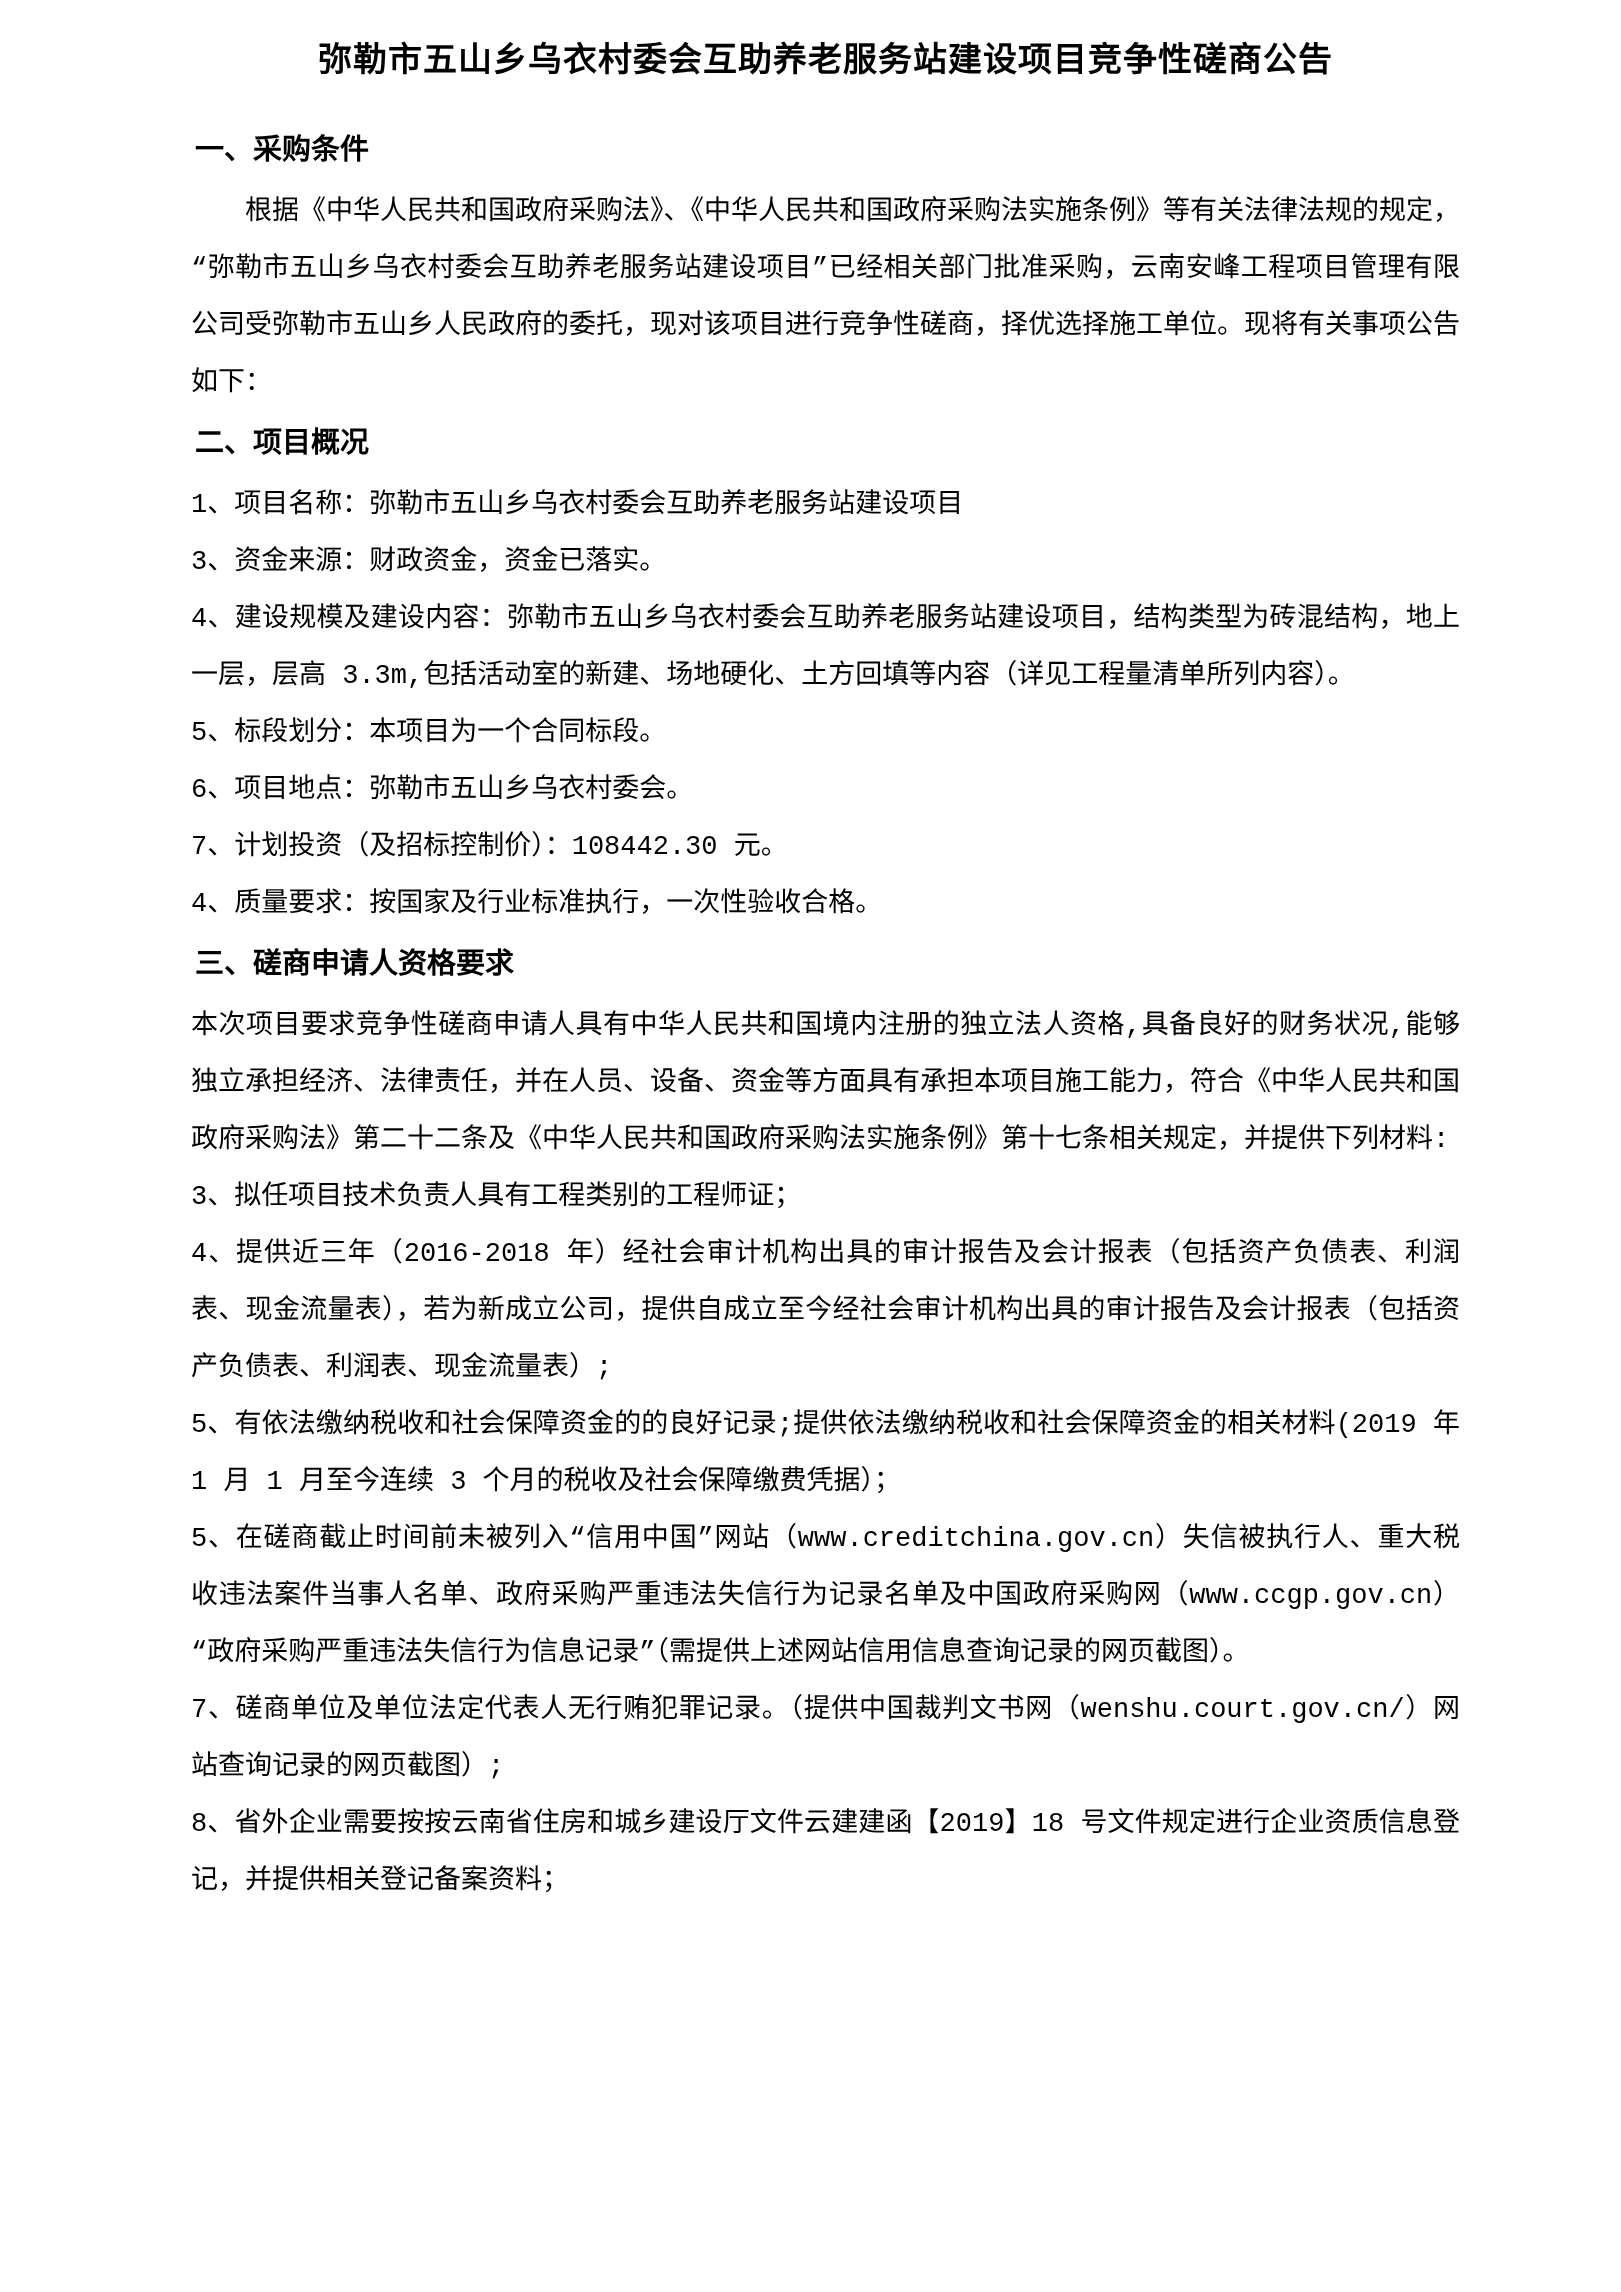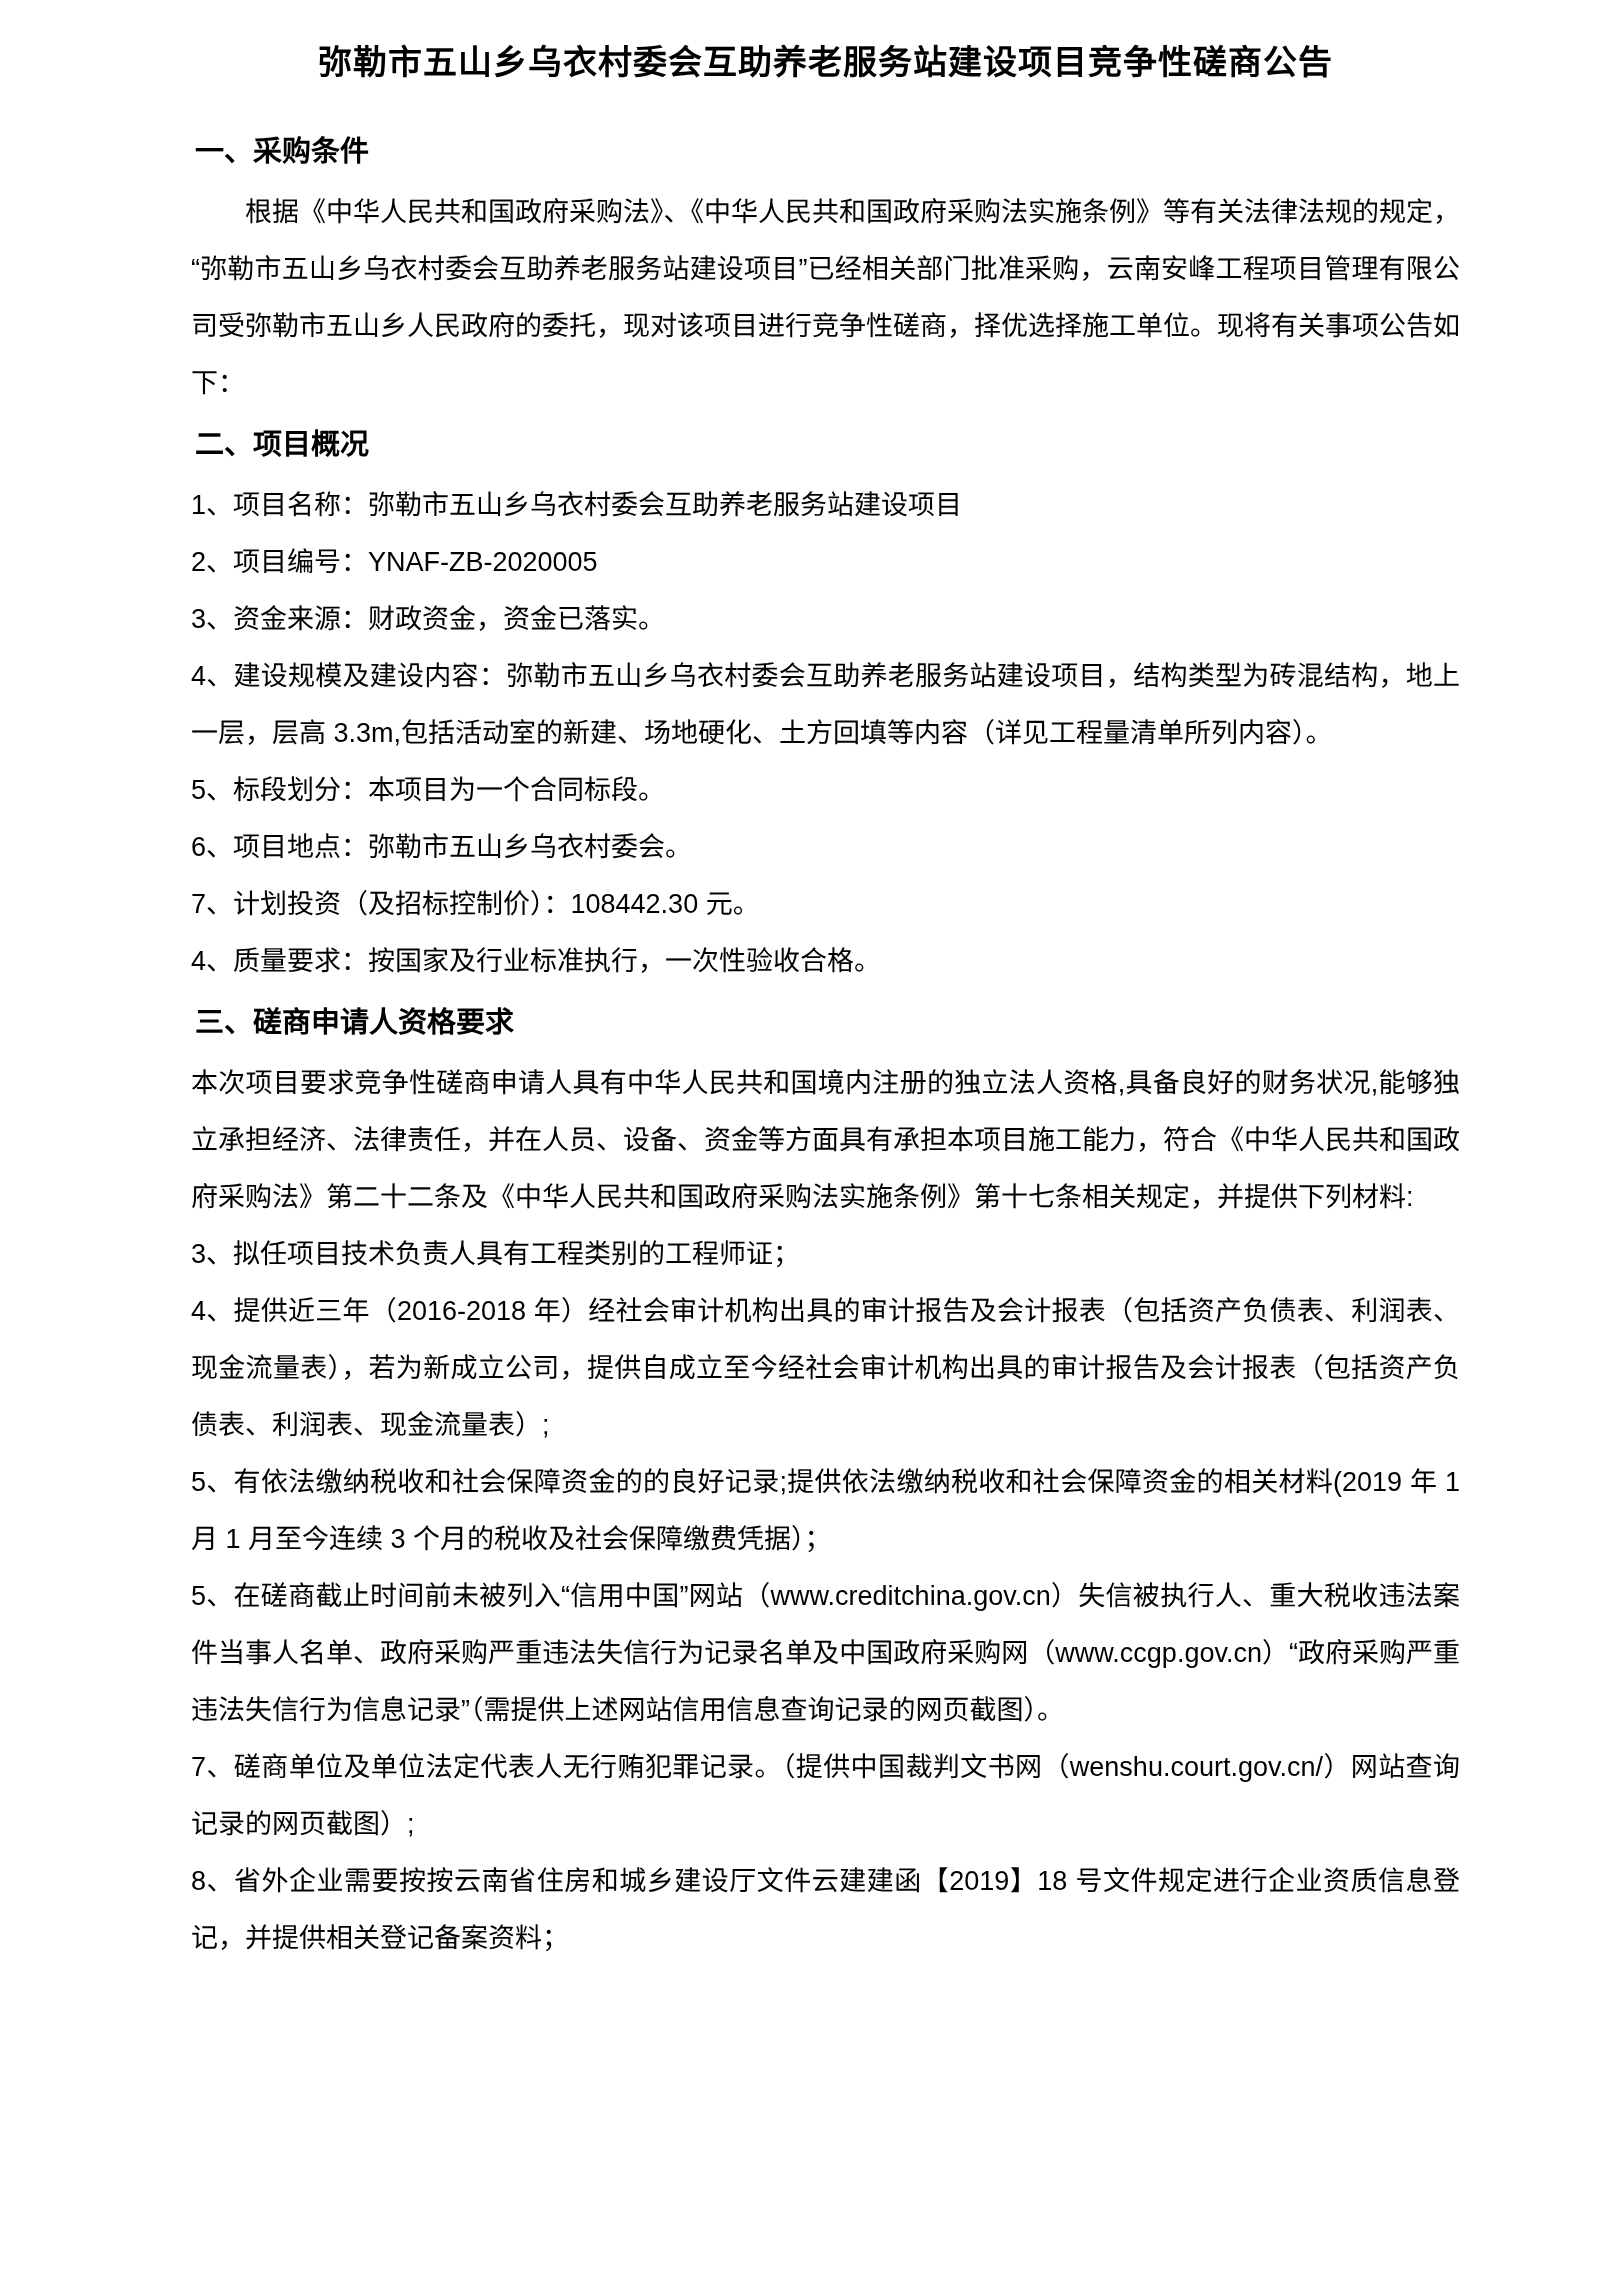--- a/index.html
+++ b/index.html
@@ -7,21 +7,21 @@
     padding: 0;
     background: #ffffff;
   }
   .page {
     position: relative;
     width: 1621px;
     height: 2293px;
     box-sizing: border-box;
     background: #ffffff;
     padding: 43px 161px 16px 191px;
-    font-family: Liberation Sans, sans-serif;
+    font-family: Liberation Mono, monospace;
     color: #000000;
     overflow: hidden;
   }
   .doc-title {
     font-size: 34px;
     line-height: 39px;
     font-weight: bold;
     text-align: center;
     margin: 0 0 41px 0;
     letter-spacing: 1px;
@@ -48,21 +48,20 @@
 
 <div class="page">
 
   <h1 class="doc-title">弥勒市五山乡乌衣村委会互助养老服务站建设项目竞争性磋商公告</h1>
 
   <h2 class="sec-heading">一、采购条件</h2>
   <p class="para indent">根据《中华人民共和国政府采购法》、《中华人民共和国政府采购法实施条例》等有关法律法规的规定，“弥勒市五山乡乌衣村委会互助养老服务站建设项目”已经相关部门批准采购，云南安峰工程项目管理有限公司受弥勒市五山乡人民政府的委托，现对该项目进行竞争性磋商，择优选择施工单位。现将有关事项公告如下：</p>
 
   <h2 class="sec-heading">二、项目概况</h2>
   <p class="para">1、项目名称：弥勒市五山乡乌衣村委会互助养老服务站建设项目</p>
-  <p class="para">2、项目编号：YNAF-ZB-2020005</p>
   <p class="para">3、资金来源：财政资金，资金已落实。</p>
   <p class="para">4、建设规模及建设内容：弥勒市五山乡乌衣村委会互助养老服务站建设项目，结构类型为砖混结构，地上一层，层高 3.3m,包括活动室的新建、场地硬化、土方回填等内容（详见工程量清单所列内容）。</p>
   <p class="para">5、标段划分：本项目为一个合同标段。</p>
   <p class="para">6、项目地点：弥勒市五山乡乌衣村委会。</p>
   <p class="para">7、计划投资（及招标控制价）：108442.30 元。</p>
   <p class="para">4、质量要求：按国家及行业标准执行，一次性验收合格。</p>
 
   <h2 class="sec-heading">三、磋商申请人资格要求</h2>
   <p class="para">本次项目要求竞争性磋商申请人具有中华人民共和国境内注册的独立法人资格,具备良好的财务状况,能够独立承担经济、法律责任，并在人员、设备、资金等方面具有承担本项目施工能力，符合《中华人民共和国政府采购法》第二十二条及《中华人民共和国政府采购法实施条例》第十七条相关规定，并提供下列材料:</p>
   <p class="para">3、拟任项目技术负责人具有工程类别的工程师证；</p>

